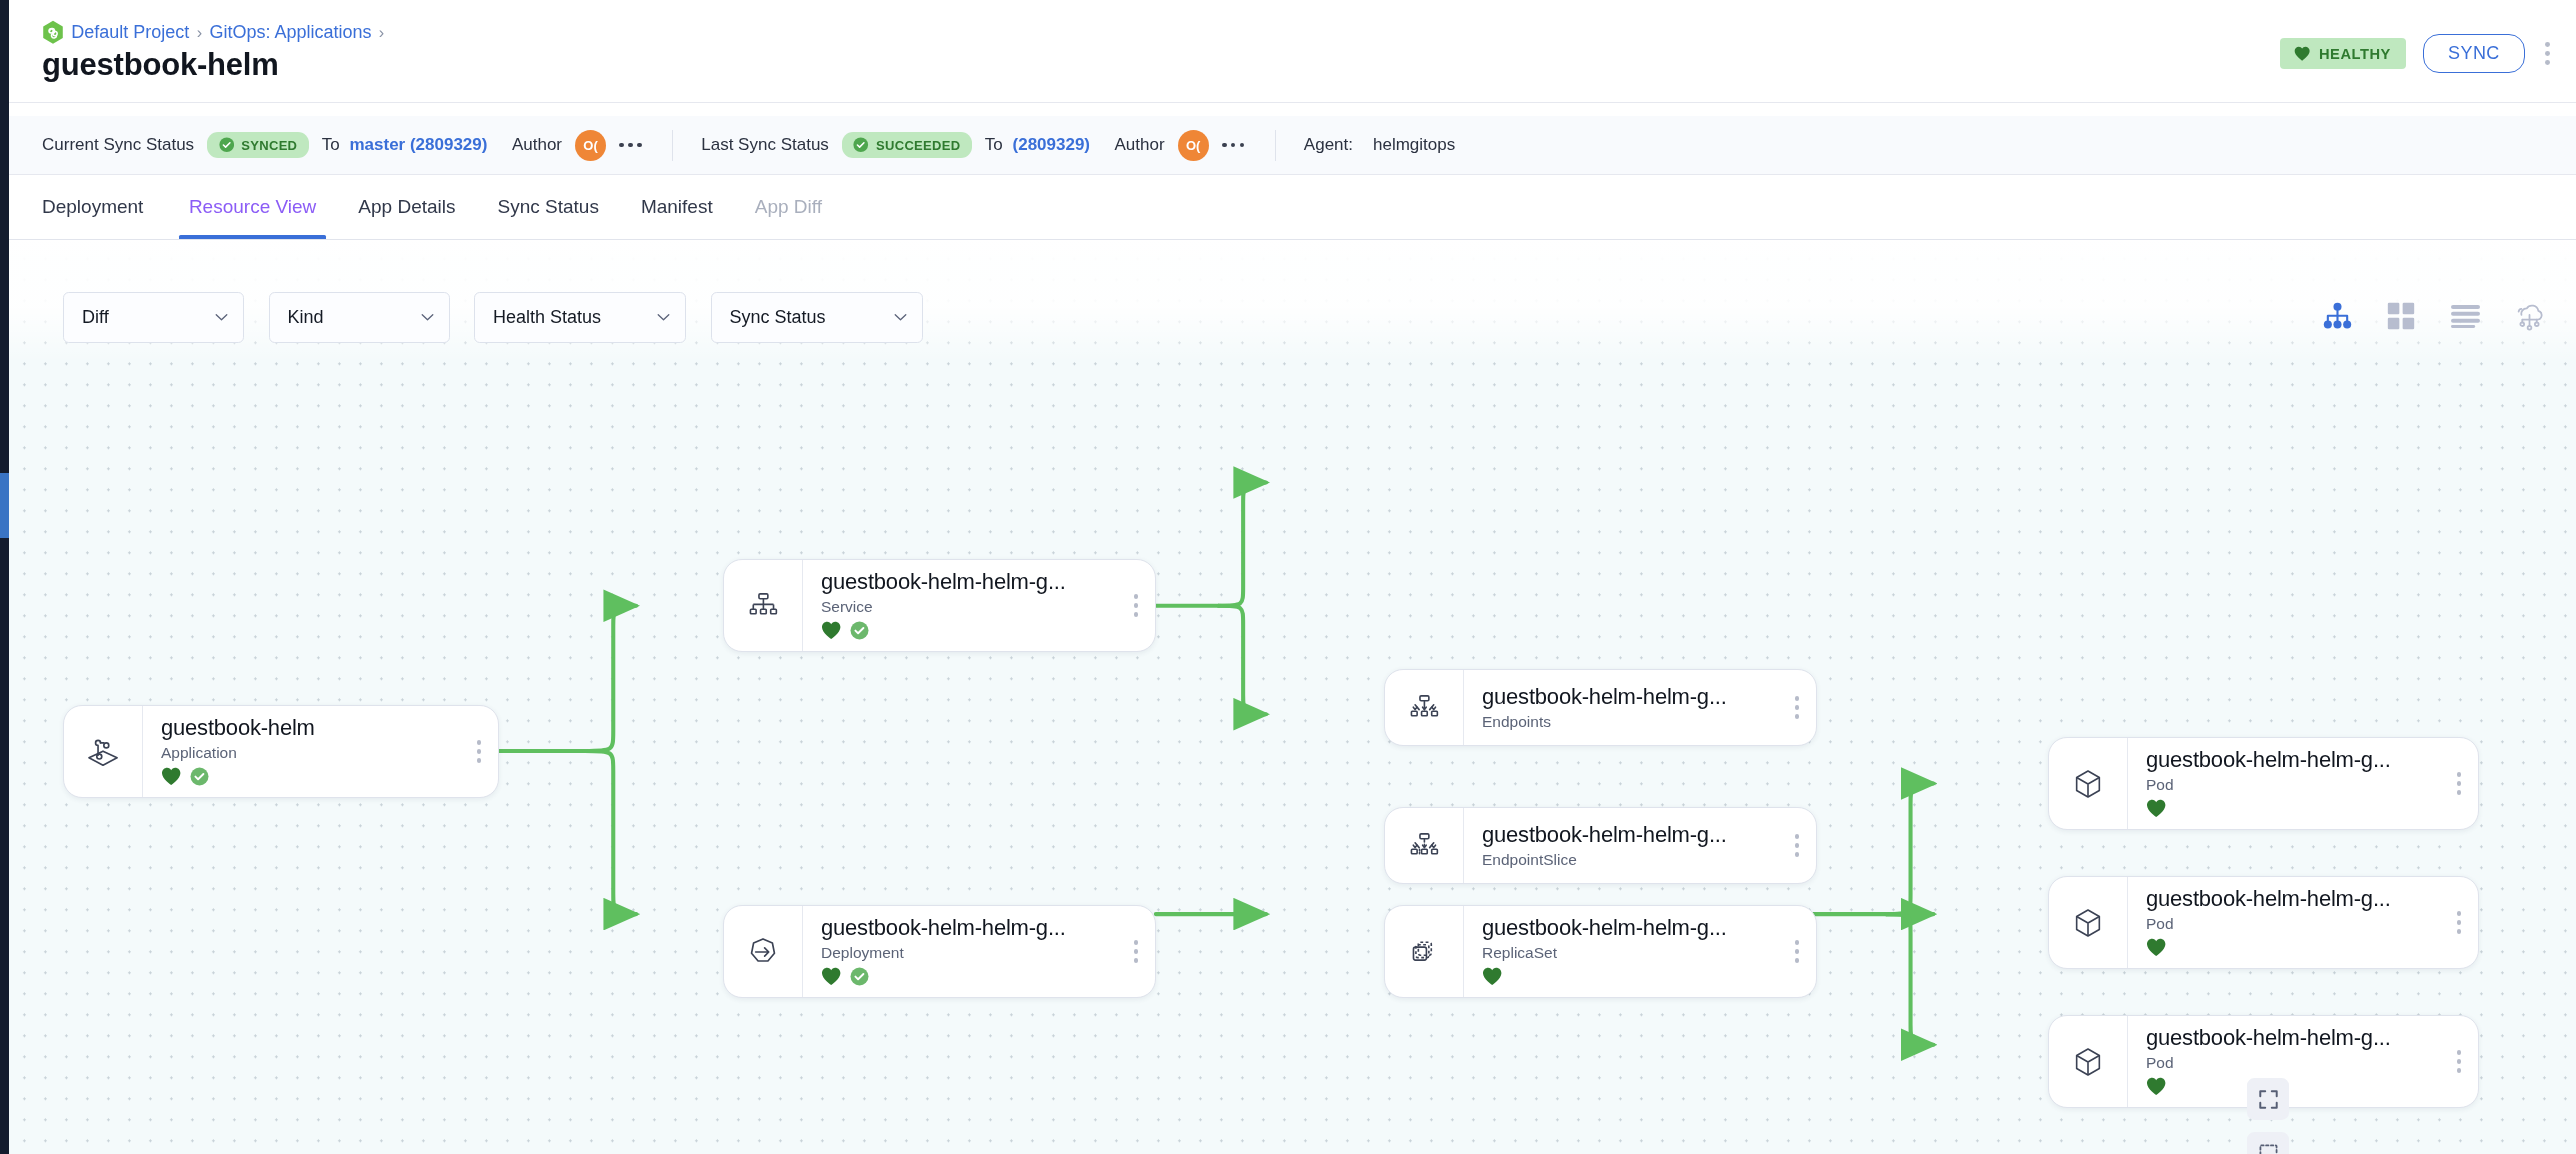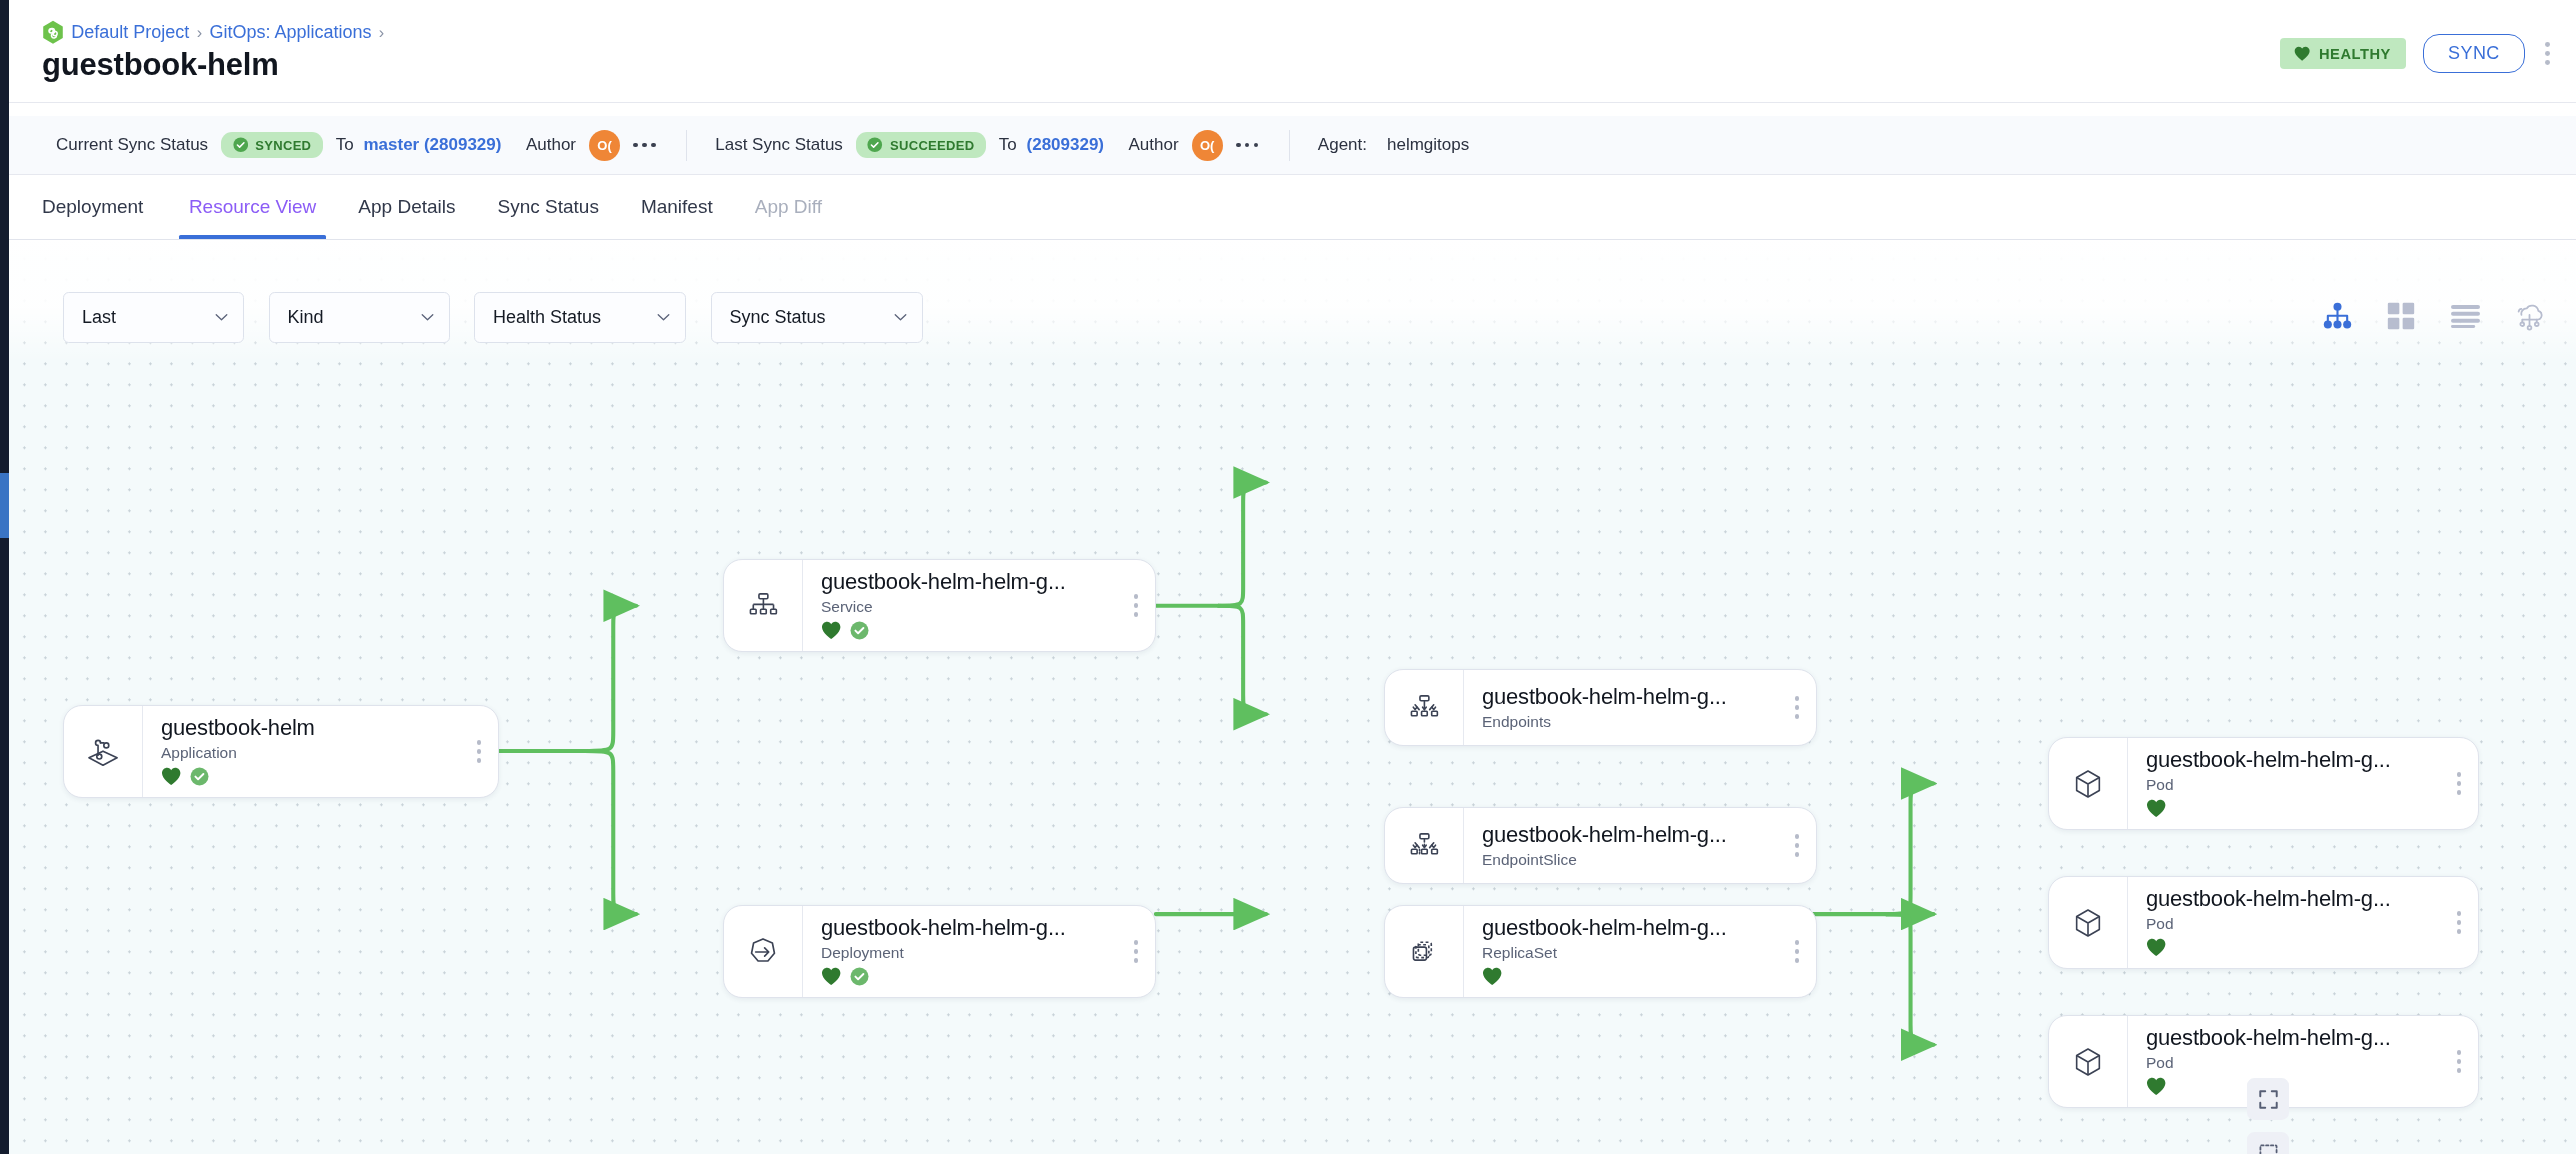--- a/index.html
+++ b/index.html
@@ -57,21 +57,21 @@
   }
   .kebab-v { display: flex; flex-direction: column; gap: 4.1px; cursor: pointer; padding: 3.3px; }
   .kebab-v i { width: 4.9px; height: 4.9px; border-radius: 50%; background: #b6bbc9; display:block; }
   .kebab-h { display: flex; gap: 4.1px; cursor: pointer; padding: 4.9px 1.6px; }
   .kebab-h i { width: 4.9px; height: 4.9px; border-radius: 50%; background: #3b4050; display:block; }
 
   
   #sync-strip {
     position: absolute; left: 9px; top: 116px; width: 2567px; height: 59px;
     background: #f8fafd; border-bottom: 0.8px solid #e6e8ef;
-    display: flex; align-items: center; padding-left: 47px; gap: 4px;
+    display: flex; align-items: center; padding-left: 33px; gap: 4px;
     font-size: 17px; color: #2b3140;
   }
   #sync-strip .grp { display: flex; align-items: center; }
   .lbl { color: #2b3140; white-space: nowrap; }
   .status-pill {
     display: inline-flex; align-items: center; gap: 7.3px;
     background: #bfe8bf; color: #2f7a2f; border-radius: 11px;
     padding: 4.9px 11.4px; font-size: 13px; font-weight: bold; letter-spacing: 0.3px;
     margin: 0 13px;
   }
@@ -560,21 +560,21 @@
   <div class="float-btn" style="left:2238px; top:891px;">
     <svg width="21" height="21" viewBox="0 0 26 26" fill="none" stroke="#565e74" stroke-width="2.2" stroke-dasharray="3 3" stroke-linecap="round">
       <rect x="3" y="3" width="20" height="20" rx="1"></rect>
     </svg>
   </div>
 
   <div id="filter-fade"></div>
 
   <div id="filter-row">
     <div class="filter-select" data-w="name">
-      <span>Last</span>
+      <span>Diff</span>
       <svg class="chev" viewBox="0 0 16 10" fill="none" stroke="#5a6persisted">
           <path d="M1.5 2 L8 8.2 L14.5 2" fill="none" stroke="#5a6279" stroke-width="1.6" stroke-linecap="round" stroke-linejoin="round"></path>
         </svg>
     </div>
     <div class="filter-select" data-w="kind">
       <span>Kind</span>
       <svg class="chev" viewBox="0 0 16 10">
           <path d="M1.5 2 L8 8.2 L14.5 2" fill="none" stroke="#5a6279" stroke-width="1.6" stroke-linecap="round" stroke-linejoin="round"></path>
         </svg>
     </div>

